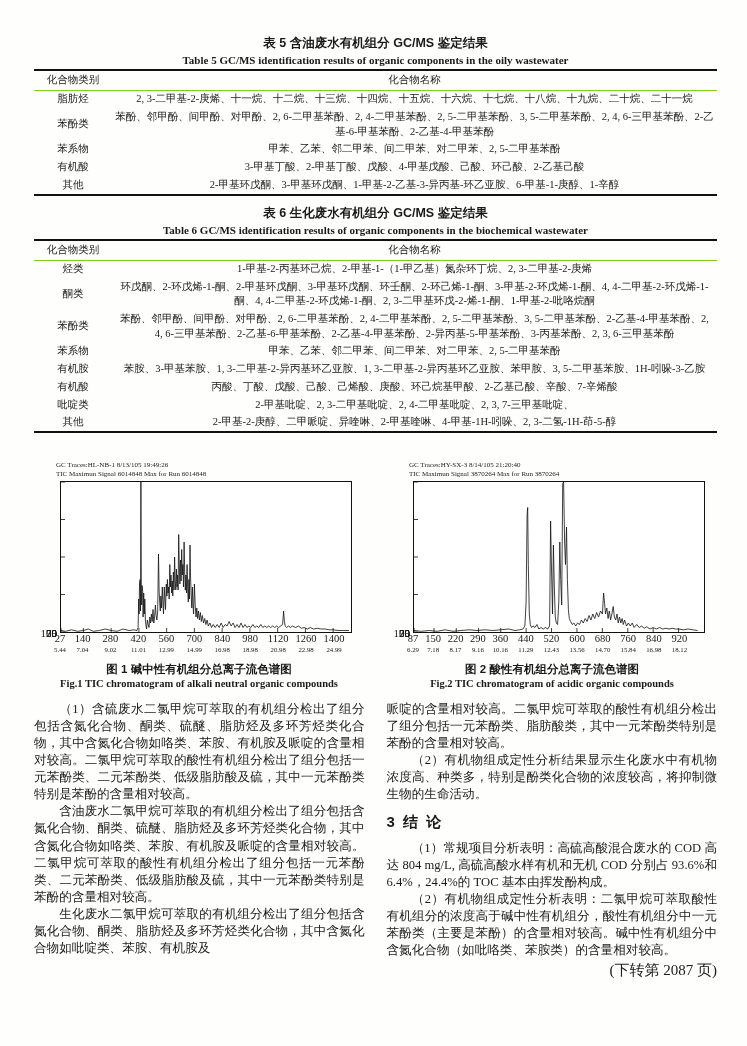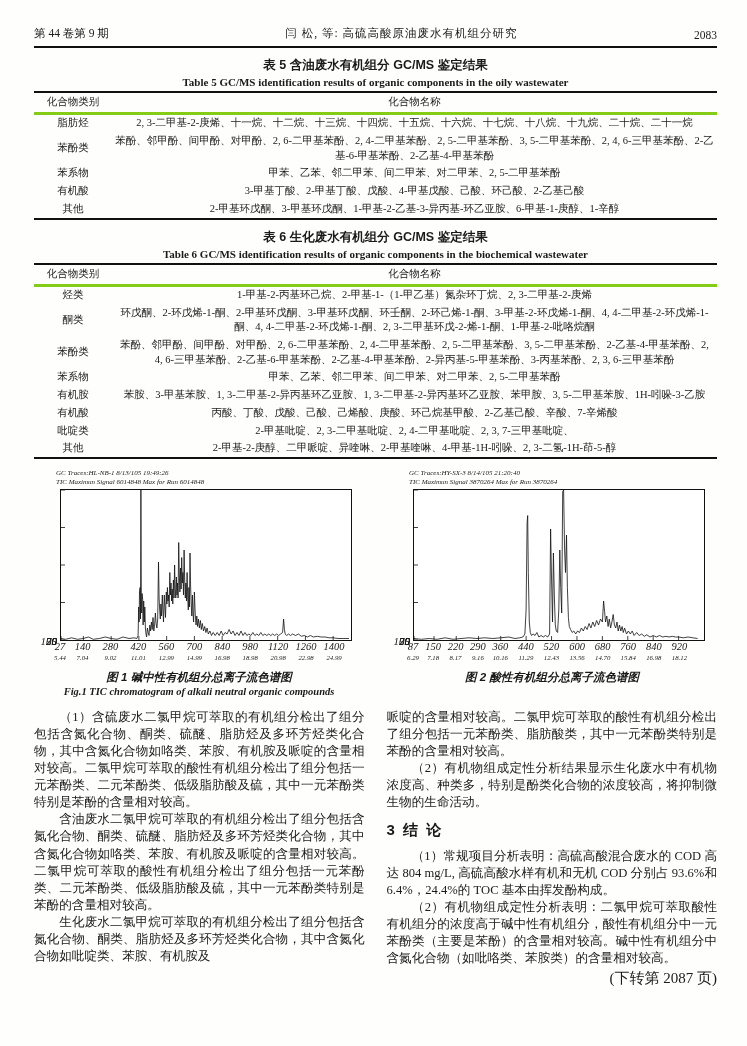--- a/index.html
+++ b/index.html
@@ -10,25 +10,25 @@
   .pg-header{display:flex;justify-content:space-between;align-items:flex-end;
              font-size:11.5px;border-bottom:2px solid #111;padding-bottom:5px;}
   .pg-header .mid{letter-spacing:1px;}
   
   .tbl-title-cn{text-align:center;font-family:"Liberation Sans","DejaVu Sans",sans-serif;
                 font-weight:bold;font-size:12.5px;margin:9px 0 2px;}
   .tbl-title-en{text-align:center;font-weight:bold;font-size:11px;margin:0 0 3px;}
   
   table.sci{width:100%;border-collapse:collapse;font-size:10.5px;line-height:1.4;
             border-top:2px solid #111;border-bottom:2px solid #111;}
-  table.sci th{font-weight:normal;border-bottom:3px solid #84cc16;padding:2px 2px;text-align:center;}
+  table.sci th{font-weight:normal;border-bottom:1px solid #84cc16;padding:2px 2px;text-align:center;}
   table.sci td{padding:1.5px 3px;text-align:center;}
   table.sci td.cat{width:72px;white-space:nowrap;}
   
-  .figures{display:flex;justify-content:space-between;margin-top:10px;font-style:italic;}
+  .figures{display:flex;justify-content:space-between;margin-top:28px;}
   .chart{width:330px;}
   .chart-head{font-size:7px;line-height:1.3;margin-left:22px;margin-bottom:1px;white-space:nowrap;}
   .plot-row{display:flex;align-items:flex-end;}
   .yaxis{position:relative;width:26px;font-size:11px;}
   .yaxis span{position:absolute;right:3px;transform:translateY(-50%);}
   .plot{display:block;width:290px;height:150px;border:1px solid #111;background:#fff;}
   .xaxis{position:relative;margin-left:26px;width:292px;}
   .xaxis span{position:absolute;transform:translateX(-50%);white-space:nowrap;}
   .xaxis.row1{height:13px;font-size:10.5px;}
   .xaxis.row2{height:10px;font-size:6.8px;}
@@ -42,25 +42,20 @@
   .col p.noindent{text-indent:0;}
   .sec-head{font-family:"Liberation Sans","DejaVu Sans",sans-serif;font-weight:bold;
             font-size:15px;margin:9px 0 7px;letter-spacing:2px;}
   .turn-note{float:right;font-size:15px;}
 </style>
 </head>
 <body>
 
 <div class="page">
 
-  <div class="pg-header">
-    <span>第 44 卷第 9 期</span>
-    <span class="mid">闫 松, 等: 高硫高酸原油废水有机组分研究</span>
-    <span>2083</span>
-  </div>
 
   <div class="tbl-title-cn">表 5  含油废水有机组分 GC/MS 鉴定结果</div>
   <div class="tbl-title-en">Table 5 GC/MS identification results of organic components in the oily wastewater</div>
   <table class="sci">
     <thead>
       <tr>
         <th class="cat">化合物类别</th>
         <th>化合物名称</th>
       </tr>
     </thead>
@@ -254,20 +249,21 @@
           <span style="left: 29.9014%;">10.16</span>
           <span style="left: 38.6637%;">11.29</span>
           <span style="left: 47.4261%;">12.43</span>
           <span style="left: 56.1884%;">13.56</span>
           <span style="left: 64.9507%;">14.70</span>
           <span style="left: 73.713%;">15.84</span>
           <span style="left: 82.4754%;">16.98</span>
           <span style="left: 91.2377%;">18.12</span>
         </div>
       <div class="fig-cap-cn">图 2  酸性有机组分总离子流色谱图</div>
+      <div class="fig-cap-en">Fig.2 TIC chromatogram of acidic organic compounds</div>
     </div>
 
   </div>
 
   <div class="columns">
     <div class="col">
       <p>（1）含硫废水二氯甲烷可萃取的有机组分检出了组分包括含氮化合物、酮类、硫醚、脂肪烃及多环芳烃类化合物，其中含氮化合物如咯类、苯胺、有机胺及哌啶的含量相对较高。二氯甲烷可萃取的酸性有机组分检出了组分包括一元苯酚类、二元苯酚类、低级脂肪酸及硫，其中一元苯酚类特别是苯酚的含量相对较高。</p>
       <p>含油废水二氯甲烷可萃取的有机组分检出了组分包括含氮化合物、酮类、硫醚、脂肪烃及多环芳烃类化合物，其中含氮化合物如咯类、苯胺、有机胺及哌啶的含量相对较高。二氯甲烷可萃取的酸性有机组分检出了组分包括一元苯酚类、二元苯酚类、低级脂肪酸及硫，其中一元苯酚类特别是苯酚的含量相对较高。</p>
       <p>生化废水二氯甲烷可萃取的有机组分检出了组分包括含氮化合物、酮类、脂肪烃及多环芳烃类化合物，其中含氮化合物如吡啶类、苯胺、有机胺及</p>
     </div>

